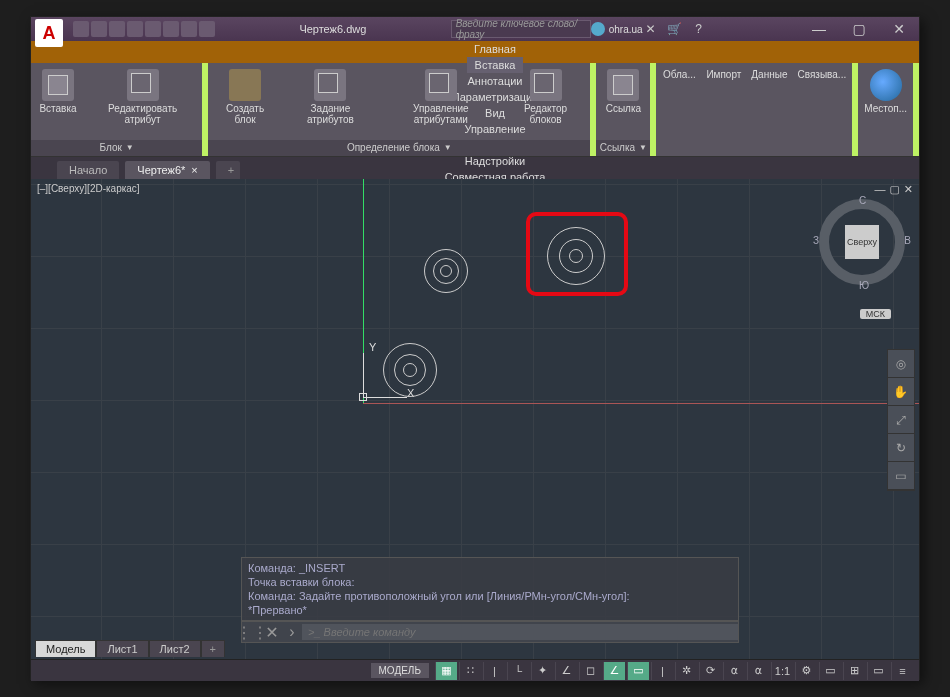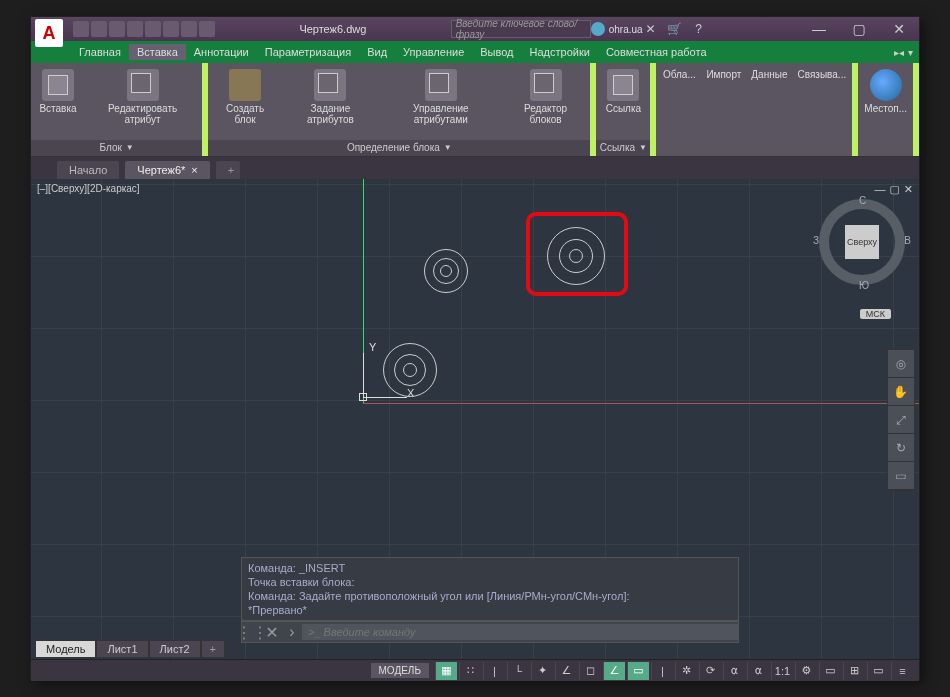--- a/index.html
+++ b/index.html
@@ -14,21 +14,21 @@
 .title-text { margin: 0 auto; }
 .search-box { width: 140px; height: 18px; background: #4a3a50; border: 1px solid #6a5a70; color: #999; font-size: 10px; padding: 0 4px; font-style: italic; display:flex; align-items:center; }
 .user-area { display: flex; align-items: center; gap: 4px; margin: 0 0; font-size: 10px; }
 .user-icon { width: 14px; height: 14px; background: #5ac; border-radius: 50%; }
 .tb-icons { display: flex; gap: 8px; margin-right: 8px; }
 .tb-icon { width: 16px; height: 16px; color: #ccc; font-size: 12px; display:flex; align-items:center; justify-content:center;}
 .win-controls { display: flex; margin-left: auto; }
 .win-btn { width: 40px; height: 24px; display: flex; align-items: center; justify-content: center; color: #ccc; font-size: 14px; }
 
 
-.tabrow { height: 22px; background: #15803d; display: flex; align-items: center; padding-left: 40px; }
+.tabrow { height: 22px; background: #a16207; display: flex; align-items: center; padding-left: 40px; flex-direction: column; }
 .tab { padding: 2px 8px; font-size: 11px; color: #ddd; cursor: pointer; }
 .tab.active { background: #666070; }
 .tabrow-end { margin-left: auto; display:flex; gap:4px; padding-right:6px; color:#ccc; font-size:10px;}
 
 
 .ribbon { height: 94px; background: #5a5560; display: flex; border-bottom: 1px solid #333; }
 .panel { border-right: 6px solid #bef264; display: flex; flex-direction: column; }
 .panel-body { flex: 1; display: flex; padding: 2px; gap: 2px; }
 .panel-title { height: 16px; background: #4a4550; font-size: 10px; color: #ccc; text-align: center; line-height: 16px; display:flex; align-items:center; justify-content:center; gap:4px;}
 .rbtn { display: flex; flex-direction: column; align-items: center; justify-content: flex-start; padding: 4px 4px 0 4px; color: #ddd; font-size: 10px; text-align: center; cursor: pointer; min-width: 50px; }

